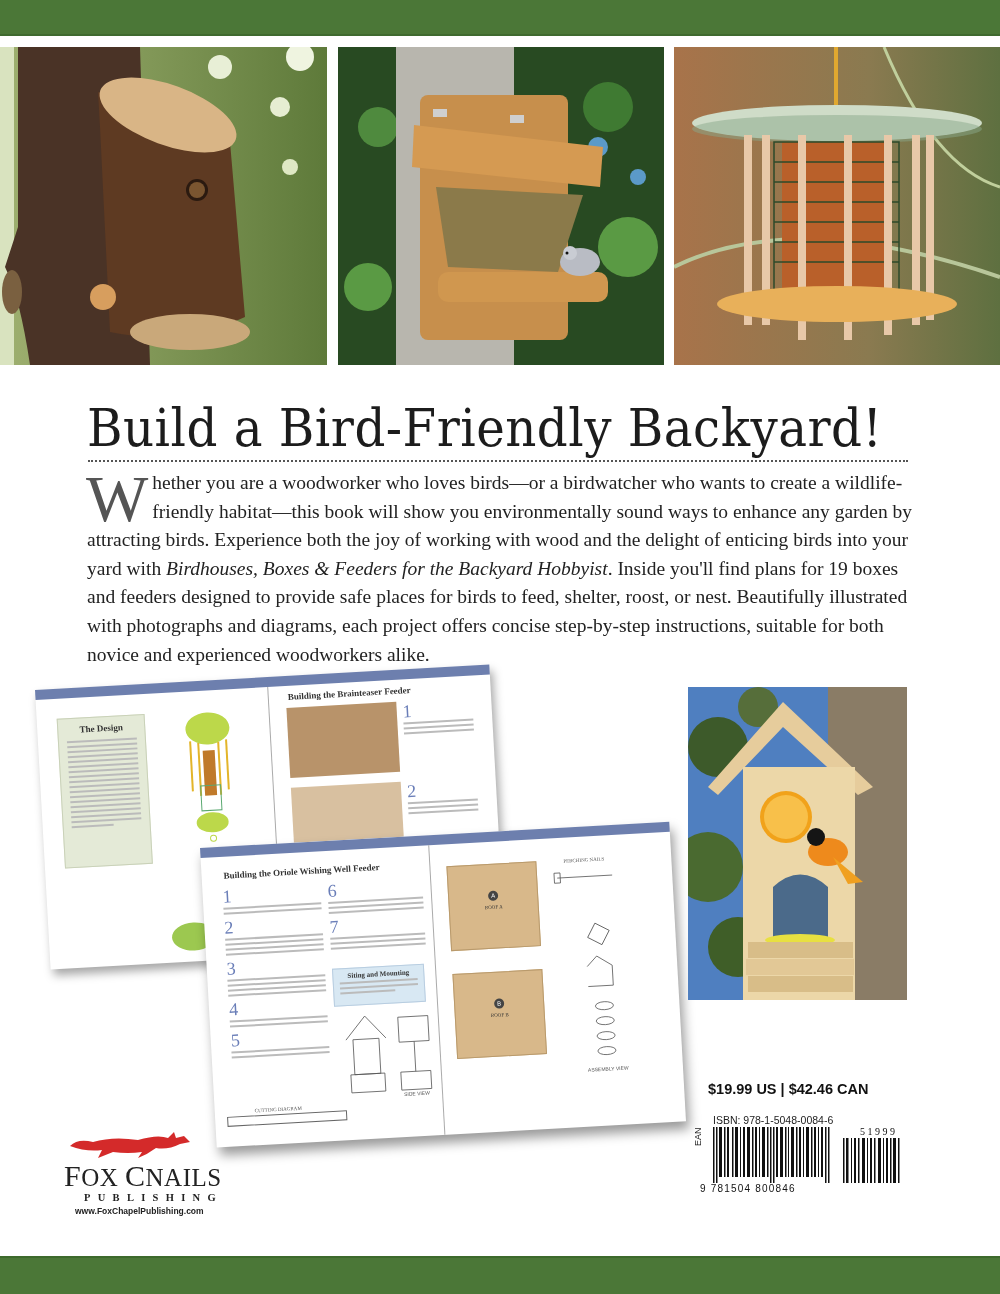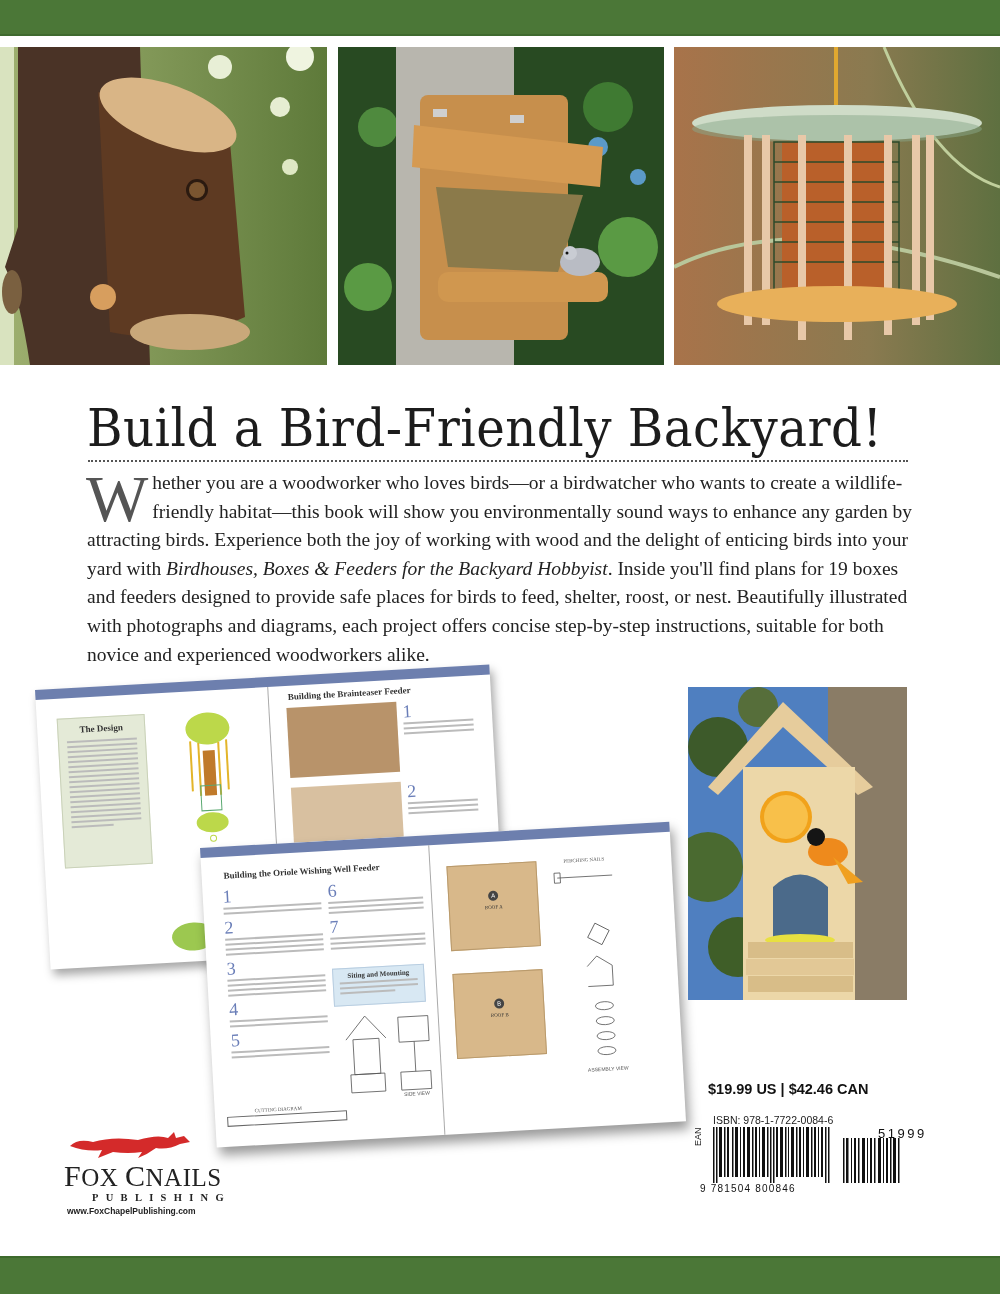--- a/index.html
+++ b/index.html
@@ -39,28 +39,28 @@
 
   .feature-photo { position: absolute; left: 688px; top: 687px; width: 219px; height: 313px; overflow: hidden; }
   .feature-photo svg { width: 100%; height: 100%; display: block; }
 
   .price { position: absolute; left: 708px; top: 1081px; font-family: "Liberation Sans", sans-serif; font-weight: bold; font-size: 14.5px; color: #111; white-space: nowrap; }
   .isbn-label { position: absolute; left: 713px; top: 1114px; font-family: "Liberation Sans", sans-serif; font-size: 10.5px; color: #222; white-space: nowrap; }
   .ean-label { position: absolute; left: 693px; top: 1126px; font-family: "Liberation Sans", sans-serif; font-size: 9px; color: #222; transform: rotate(-90deg); transform-origin: left top; margin-top: 20px; }
   .barcode-main { position: absolute; left: 713px; top: 1127px; width: 117px; height: 56px; }
   .barcode-addon { position: absolute; left: 843px; top: 1138px; width: 59px; height: 45px; }
   .barcode-digits { position: absolute; left: 700px; top: 1183px; font-family: "Liberation Sans", sans-serif; font-size: 10px; letter-spacing: 1.2px; color: #111; white-space: nowrap; }
-  .addon-digits { position: absolute; left: 878px; top: 1126px; font-family: Liberation Sans, sans-serif; font-size: 13px; letter-spacing: 2.5px; color: #111; }
+  .addon-digits { position: absolute; left: 860px; top: 1126px; font-family: Liberation Serif, serif; font-size: 10px; letter-spacing: 2.5px; color: #111; }
 
   .logo { position: absolute; left: 64px; top: 1130px; width: 150px; }
   .logo-fox { width: 125px; height: 30px; margin-left: 4px; }
   .logo-name { font-family: "Liberation Serif", serif; font-size: 25px; letter-spacing: 0.5px; color: #222; line-height: 24px; margin-top: 0px; white-space: nowrap; }
   .logo-name .big { font-size: 30px; }
-  .logo-sub { font-family: "Liberation Serif", serif; font-size: 10.5px; letter-spacing: 7.3px; color: #222; margin-left: 28px; margin-top: 2px; font-weight: bold; }
-  .logo-url { font-family: "Liberation Sans", sans-serif; font-size: 8.5px; color: #222; margin-left: 3px; margin-top: 3px; font-weight: bold; }
+  .logo-sub { font-family: "Liberation Serif", serif; font-size: 10.5px; letter-spacing: 7.3px; color: #222; margin-left: 20px; margin-top: 2px; font-weight: bold; }
+  .logo-url { font-family: "Liberation Sans", sans-serif; font-size: 8.5px; color: #222; margin-left: 11px; margin-top: 3px; font-weight: bold; }
 </style>
 </head>
 <body>
 
 <div class="band-top"></div>
 
 <div class="photo photo-1">
   <svg viewBox="0 0 327 318" preserveAspectRatio="none">
     <defs>
       <linearGradient id="lg1" x1="0" x2="1">
@@ -276,21 +276,21 @@
     <circle cx="128" cy="150" r="9" fill="#151515"></circle>
     <path d="M145 170 L175 195 L160 197 Z" fill="#f0a020"></path>
     <ellipse cx="112" cy="253" rx="35" ry="6" fill="#e8e040"></ellipse>
     <rect x="60" y="255" width="105" height="16" fill="#d8bd88"></rect>
       <rect x="58" y="272" width="108" height="16" fill="#e2c896"></rect>
       <rect x="60" y="289" width="105" height="16" fill="#d8bd88"></rect>
   </svg>
 </div>
 
 <div class="price">$19.99 US | $42.46 CAN</div>
-<div class="isbn-label">ISBN: 978-1-7722-0084-6</div>
+<div class="isbn-label">ISBN: 978-1-5048-0084-6</div>
 <div class="ean-label">EAN</div>
 
 <svg class="barcode-main" viewBox="0 0 117 56" preserveAspectRatio="none">
   <g fill="#111">
     <rect x="0" y="0" width="1.5" height="56"></rect>
       <rect x="3" y="0" width="1.5" height="56"></rect>
     <rect x="6" y="0" width="3" height="50"></rect>
       <rect x="11" y="0" width="1.5" height="50"></rect>
       <rect x="14" y="0" width="2" height="50"></rect>
       <rect x="19" y="0" width="1.5" height="50"></rect>

